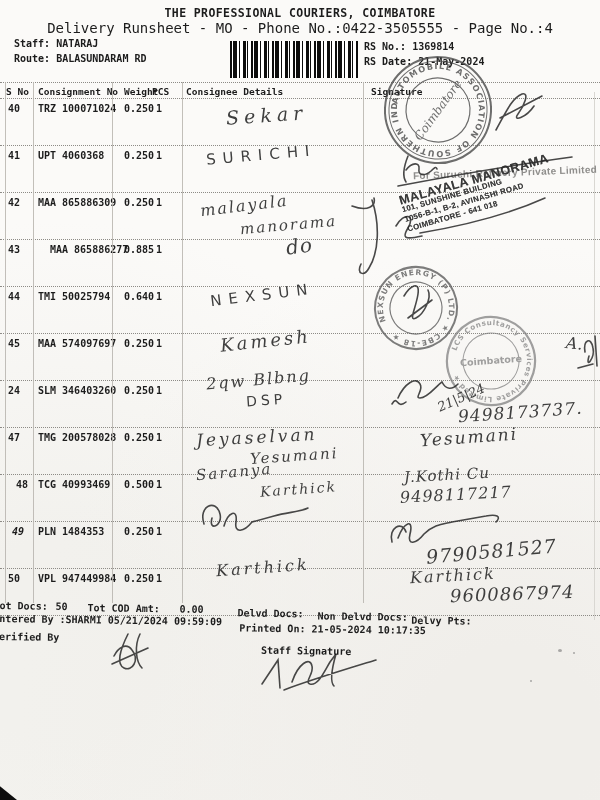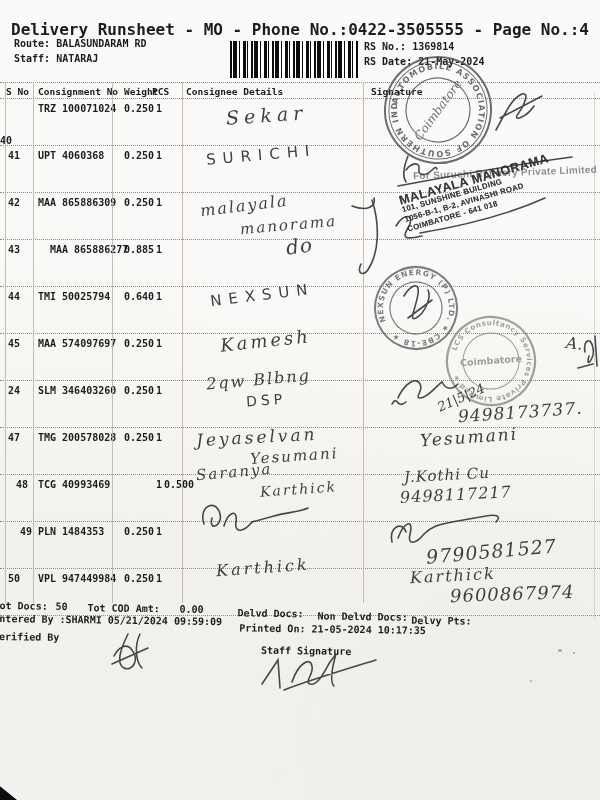--- a/index.html
+++ b/index.html
@@ -9,21 +9,21 @@
       radial-gradient(circle at 85% 92%, #f0eeea 0 10%, rgba(0,0,0,0) 55%),
       radial-gradient(circle at 10% 80%, #f2f1ed 0 12%, rgba(0,0,0,0) 50%),
       linear-gradient(#fbfaf8 0 60%, #f5f4f0);
     font-family:"DejaVu Sans Mono", monospace;
     color:#1c1c1c;
   }
   .page{position:absolute;inset:0;}
   .printed{font-weight:bold;color:#1c1c1c;}
   .abs{position:absolute;white-space:nowrap;}
   .title{top:6px;left:0;width:100%;text-align:center;font-size:11.5px;font-weight:bold;letter-spacing:.4px;}
-  .subtitle{top:20px;left:0;width:100%;text-align:center;font-size:16px;font-weight:bold;}
+  .subtitle{top:20px;left:0;width:100%;text-align:center;font-size:14px;font-weight:normal;}
   .meta{font-size:10px;font-weight:bold;line-height:15px;}
   .barcode{
     left:230px;top:41px;width:128px;height:37px;
     background:repeating-linear-gradient(90deg,
       #0c0c0c 0 2px,#fff 2px 3px,#0c0c0c 3px 7px,#fff 7px 9px,
       #0c0c0c 9px 10px,#fff 10px 13px,#0c0c0c 13px 16px,#fff 16px 17px,
       #0c0c0c 17px 18px,#fff 18px 21px);
   }
   .thead span,.cell{position:absolute;font-size:10px;font-weight:bold;white-space:nowrap;}
   .thead span{font-size:9.5px;top:3px;}
@@ -50,27 +50,28 @@
   .corner{position:absolute;left:0;top:781px;width:17px;height:19px;background:#0d0d0d;
           clip-path:polygon(0 28%,100% 100%,0 100%);}
   .speck{position:absolute;background:#6b6b6b;border-radius:50%;opacity:.55;}
   .edge{position:absolute;left:594px;top:92px;width:1px;height:528px;background:#d9d7d2;}
 </style>
 </head>
 <body>
 
 <div class="page">
 
+  <div class="abs title printed">THE PROFESSIONAL COURIERS, COIMBATORE</div>
   <div class="abs subtitle printed">Delivery Runsheet - MO - Phone No.:0422-3505555 - Page No.:4</div>
 
   <div class="abs meta" style="left:14px;top:36px;">
+    <div><span>Staff:</span>
+         <span>NATARAJ</span></div>
     <div><span>Route:</span>
          <span>BALASUNDARAM RD</span></div>
-    <div><span>Staff:</span>
-         <span>NATARAJ</span></div>
   </div>
 
   <div class="abs barcode"></div>
 
   <div class="abs meta" style="left:364px;top:39px;">
     <div><span>RS No.:</span>
          <span>1369814</span></div>
     <div><span>RS Date:</span>
          <span>21-May-2024</span></div>
   </div>
@@ -79,21 +80,21 @@
     <div class="thead">
       <span style="left:6px">S No</span>
       <span style="left:38px">Consignment No</span>
       <span style="left:124px">Weight</span>
       <span style="left:152px">PCS</span>
       <span style="left:186px">Consignee Details</span>
       <span style="left:371px">Signature</span>
     </div>
     <div>
         <div class="trow">
-          <span class="cell" style="left: 0; margin-top: 32px;">40</span>
+          <span class="cell" style="left: 8px;">40</span>
           <span class="cell" style="left: 38px;">TRZ 100071024</span>
           <span class="cell" style="left: 124px;">0.250</span>
           <span class="cell" style="left: 156px;">1</span>
         </div>
         <div class="trow">
           <span class="cell" style="left: 8px;">41</span>
           <span class="cell" style="left: 38px;">UPT 4060368</span>
           <span class="cell" style="left: 124px;">0.250</span>
           <span class="cell" style="left: 156px;">1</span>
         </div>
@@ -129,25 +130,25 @@
         </div>
         <div class="trow">
           <span class="cell" style="left: 8px;">47</span>
           <span class="cell" style="left: 38px;">TMG 200578028</span>
           <span class="cell" style="left: 124px;">0.250</span>
           <span class="cell" style="left: 156px;">1</span>
         </div>
         <div class="trow">
           <span class="cell" style="left: 8px; margin-left: 8px;">48</span>
           <span class="cell" style="left: 38px;">TCG 40993469</span>
-          <span class="cell" style="left: 124px; margin-left: 40px;">0.500</span>
-          <span class="cell" style="left: 156px;">1</span>
-        </div>
-        <div class="trow">
-          <span class="cell" style="left: 20px;">49</span>
+          <span class="cell" style="left: 124px;">0.500</span>
+          <span class="cell" style="left: 156px;">1</span>
+        </div>
+        <div class="trow">
+          <span class="cell" style="left: 12px; font-style: italic;">49</span>
           <span class="cell" style="left: 38px;">PLN 1484353</span>
           <span class="cell" style="left: 124px;">0.250</span>
           <span class="cell" style="left: 156px;">1</span>
         </div>
         <div class="trow">
           <span class="cell" style="left: 8px;">50</span>
           <span class="cell" style="left: 38px;">VPL 947449984</span>
           <span class="cell" style="left: 124px;">0.250</span>
           <span class="cell" style="left: 156px;">1</span>
         </div>

